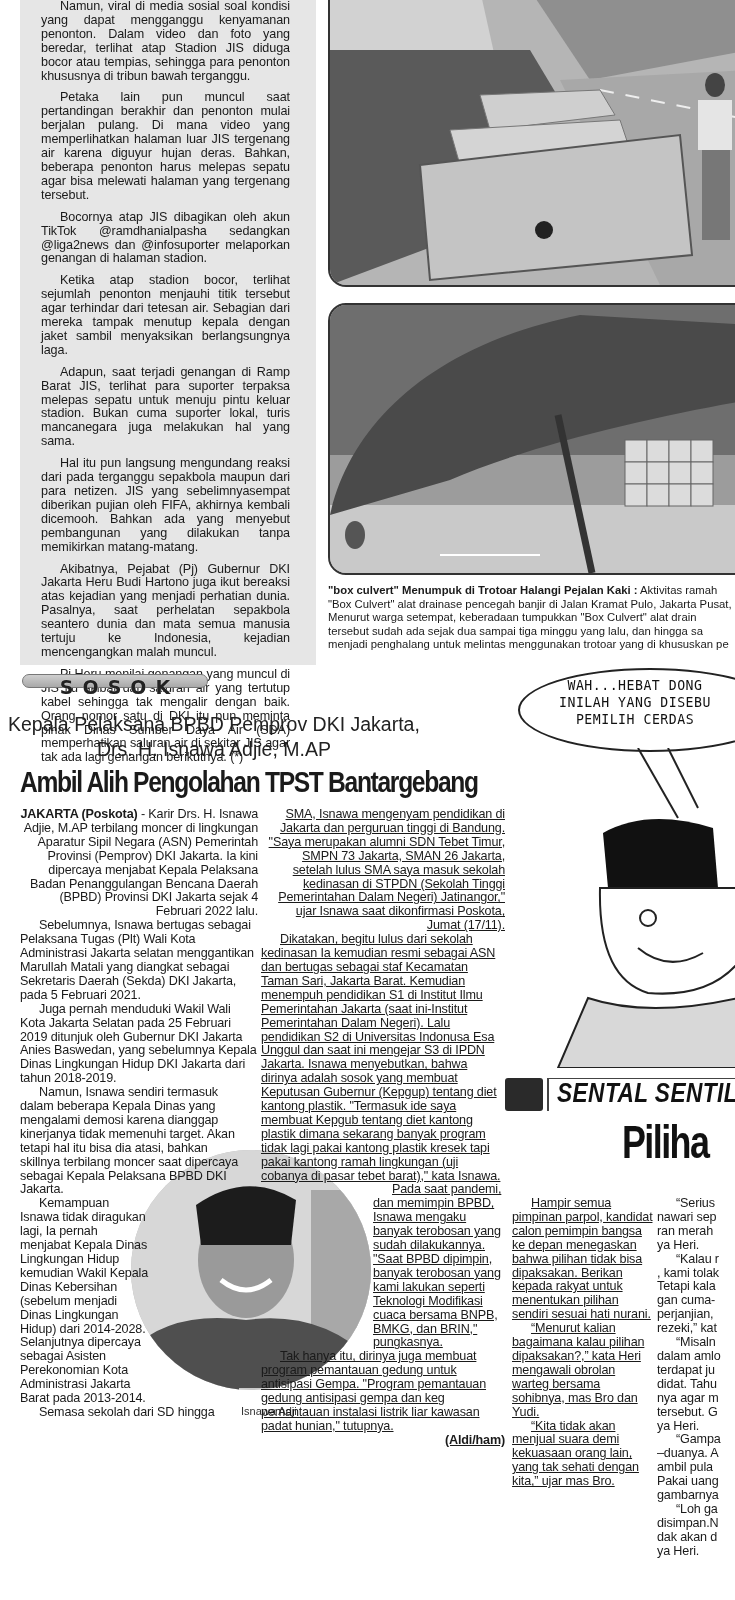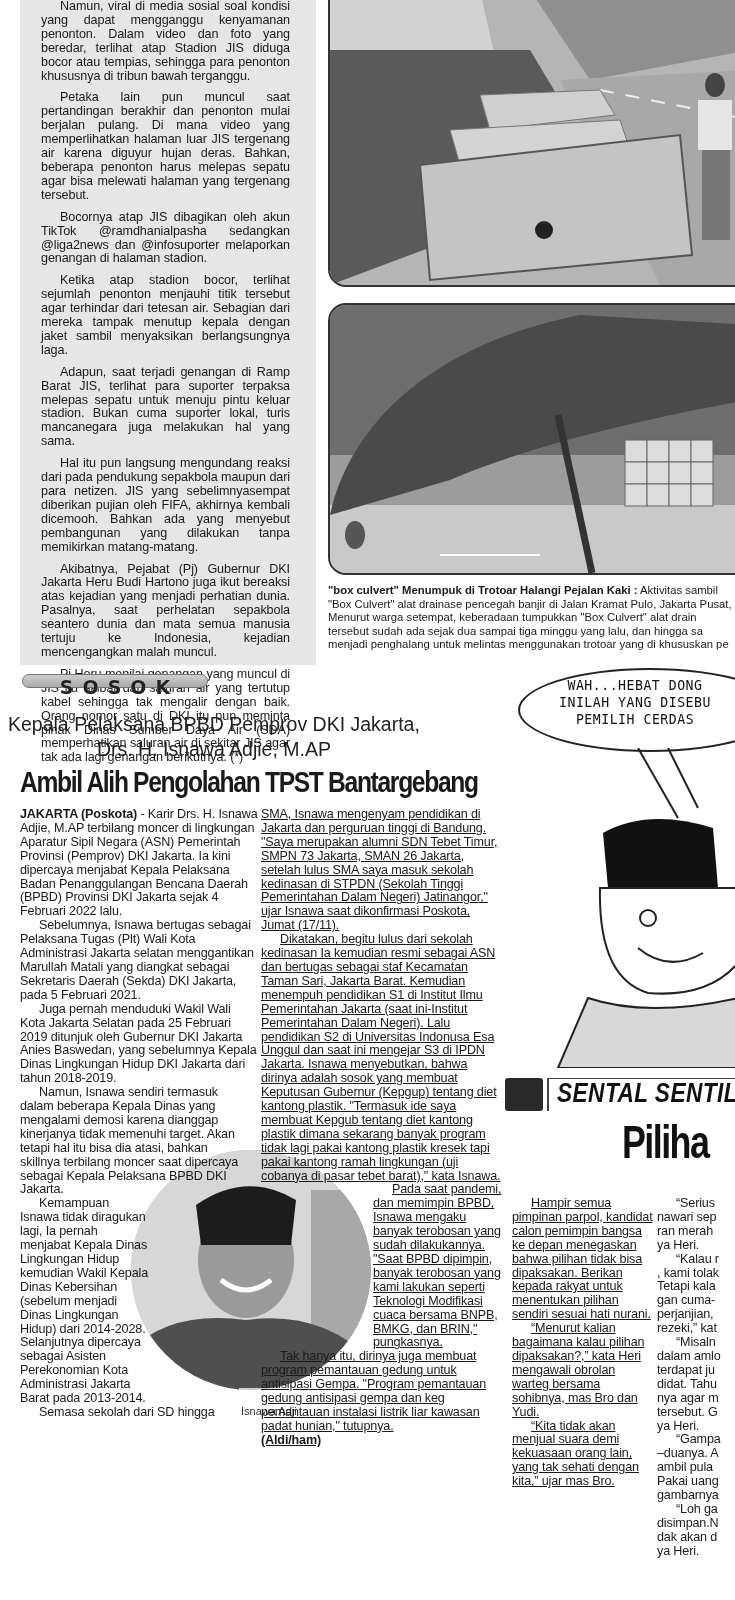--- a/index.html
+++ b/index.html
@@ -15,21 +15,21 @@
     .photo2 { left:328px; top:303px; width:420px; height:268px; border-radius:18px 0 0 18px; }
     .caption { left:328px; top:584px; width:420px; font-size:11.3px; line-height:13.6px; white-space:nowrap; overflow:hidden; }
     .caption b { font-weight:bold; }
     
     .sosok-pill { left:22px; top:674px; width:186px; height:14px; border-radius:13px; background:linear-gradient(#cfcfcf,#a9a9a9); border:1px solid #777; box-sizing:border-box; text-align:center; }
     .sosok-pill span { font-family:"DejaVu Sans", sans-serif; font-weight:bold; font-size:19px; letter-spacing:9px; color:#222; line-height:25px; padding-left:9px; text-shadow:0 0 1px #fff; }
     .subtitle { left:8px; top:712px; font-size:19.5px; line-height:25px; color:#222;text-align:center; }
     .headline { left:20px; top:765px; font-size:30px; font-weight:bold; line-height:34px; letter-spacing:-1.6px; transform:scaleX(0.82); transform-origin:left top; white-space:nowrap; font-family:"Liberation Sans Narrow","Liberation Sans", sans-serif; }
     .col { font-size:12.6px; line-height:13.9px; letter-spacing:-0.15px; }
     .col p { margin:0; text-indent:19px; }
-    .col p.first { text-indent:0; }
+    .col p.first { text-indent:0;text-align:right; }
     .colA { left:20px; top:808px; width:238px; }
     .colB { left:261px; top:808px; width:244px;text-decoration:underline; }
     .portrait { left:131px; top:1150px; width:240px; height:240px; border-radius:50%; background:radial-gradient(circle at 45% 45%, #e0e0e0 0%, #c8c8c8 45%, #8a8a8a 100%); overflow:hidden; }
     .portrait-cap { left:239px; top:1388px; font-size:11px; color:#333; background:rgba(255,255,255,0.7); padding:17px 2px; }
     
     .bubble { left:518px; top:668px; width:260px; height:80px; border:2px solid #222; border-radius:50%; background:#fff; }
     .bubble-text { left:530px; top:677px; width:210px; text-align:center; font-family:"DejaVu Sans Mono", monospace; font-size:13.2px; line-height:17px; letter-spacing:0.5px; color:#111; white-space:nowrap; }
     .cartoon { left:528px; top:748px; width:210px; height:320px; }
     .sental-logo { left:505px; top:1078px; width:38px; height:33px; background:#2a2a2a; border-radius:3px; }
     .sental-title { left:557px; top:1078px; font-size:27px; font-weight:bold; font-style:italic; letter-spacing:0.5px; white-space:nowrap; color:#111; transform:scaleX(0.84); transform-origin:left top; }
@@ -42,21 +42,21 @@
 <body>
 
 <div class="abs top-box"></div>
 <div class="abs top-text">
 
   <p style="margin-top:0">Namun, viral di media sosial soal kondisi yang dapat mengganggu kenyamanan penonton. Dalam video dan foto yang beredar, terlihat atap Stadion JIS diduga bocor atau tempias, sehingga para penonton khususnya di tribun bawah terganggu.</p>
   <p>Petaka lain pun muncul saat pertandingan berakhir dan penonton mulai berjalan pulang. Di mana video yang memperlihatkan halaman luar JIS tergenang air karena diguyur hujan deras. Bahkan, beberapa penonton harus melepas sepatu agar bisa melewati halaman yang tergenang tersebut.</p>
   <p>Bocornya atap JIS dibagikan oleh akun TikTok @ramdhanialpasha sedangkan @liga2news dan @infosuporter melaporkan genangan di halaman stadion.</p>
   <p>Ketika atap stadion bocor, terlihat sejumlah penonton menjauhi titik tersebut agar terhindar dari tetesan air. Sebagian dari mereka tampak menutup kepala dengan jaket sambil menyaksikan berlangsungnya laga.</p>
   <p>Adapun, saat terjadi genangan di Ramp Barat JIS, terlihat para suporter terpaksa melepas sepatu untuk menuju pintu keluar stadion. Bukan cuma suporter lokal, turis mancanegara juga melakukan hal yang sama.</p>
-  <p>Hal itu pun langsung mengundang reaksi dari pada pendukung sepakbola maupun dari para netizen. JIS yang sebelimnyasempat diberikan pujian oleh FIFA, akhirnya kembali dicemooh. Bahkan ada yang menyebut pembangunan yang dilakukan tanpa memikirkan matang-matang.</p>
+  <p>Hal itu pun langsung mengundang reaksi dari pada terganggu sepakbola maupun dari para netizen. JIS yang sebelimnyasempat diberikan pujian oleh FIFA, akhirnya kembali dicemooh. Bahkan ada yang menyebut pembangunan yang dilakukan tanpa memikirkan matang-matang.</p>
   <p>Akibatnya, Pejabat (Pj) Gubernur DKI Jakarta Heru Budi Hartono juga ikut bereaksi atas kejadian yang menjadi perhatian dunia. Pasalnya, saat perhelatan sepakbola seantero dunia dan mata semua manusia tertuju ke Indonesia, kejadian mencengangkan malah muncul.</p>
   <p>Pj Heru menilai genangan yang muncul di JIS itu akibat dari saluran air yang tertutup kabel sehingga tak mengalir dengan baik. Orang nomor satu di DKI itu pun meminta pihak Dinas Sumber Daya Air (SDA) memperhatikan saluran air di sekitar JIS agar tak ada lagi genangan berikutnya. (*)</p>
 </div>
 
 <div class="abs photo photo1" title="Tumpukan box culvert beton di trotoar, seorang pelajar berjalan di samping">
   <svg width="420" height="295" viewBox="0 0 420 295">
     <rect width="420" height="295" fill="#b5b5b5"></rect>
     <polygon points="0,0 150,0 170,90 0,200" fill="#d2d2d2"></polygon>
     <polygon points="200,0 420,0 420,60 260,90" fill="#8f8f8f"></polygon>
     <polygon points="0,60 200,60 230,110 120,250 0,295" fill="#5a5a5a"></polygon>
@@ -90,21 +90,21 @@
         <rect x="317" y="179" width="22" height="22"></rect>
         <rect x="339" y="179" width="22" height="22"></rect>
         <rect x="361" y="179" width="22" height="22"></rect>
     </g>
     <path d="M0,210 C20,120 100,40 250,10 L420,20 L420,95 C330,110 200,140 120,175 Z" fill="#4a4a4a"></path>
     <line x1="228" y1="110" x2="262" y2="268" stroke="#333" stroke-width="7"></line>
     <ellipse cx="25" cy="230" rx="10" ry="14" fill="#555"></ellipse>
   </svg>
 </div>
 <div class="abs caption">
-  <b>"box culvert" Menumpuk di Trotoar Halangi Pejalan Kaki :</b><span> Aktivitas sambil</span><br>
+  <b>"box culvert" Menumpuk di Trotoar Halangi Pejalan Kaki :</b><span> Aktivitas ramah</span><br>
   <span>"Box Culvert" alat drainase pencegah banjir di Jalan Kramat Pulo, Jakarta Pusat,</span><br>
   <span>Menurut warga setempat, keberadaan tumpukkan "Box Culvert" alat drain</span><br>
   <span>tersebut sudah ada sejak dua sampai tiga minggu yang lalu, dan hingga sa</span><br>
   <span>menjadi penghalang untuk melintas menggunakan trotoar yang di khususkan pe</span>
 </div>
 
 <div class="abs sosok-pill">
   <span>SOSOK</span>
 </div>
 <div class="abs subtitle">

